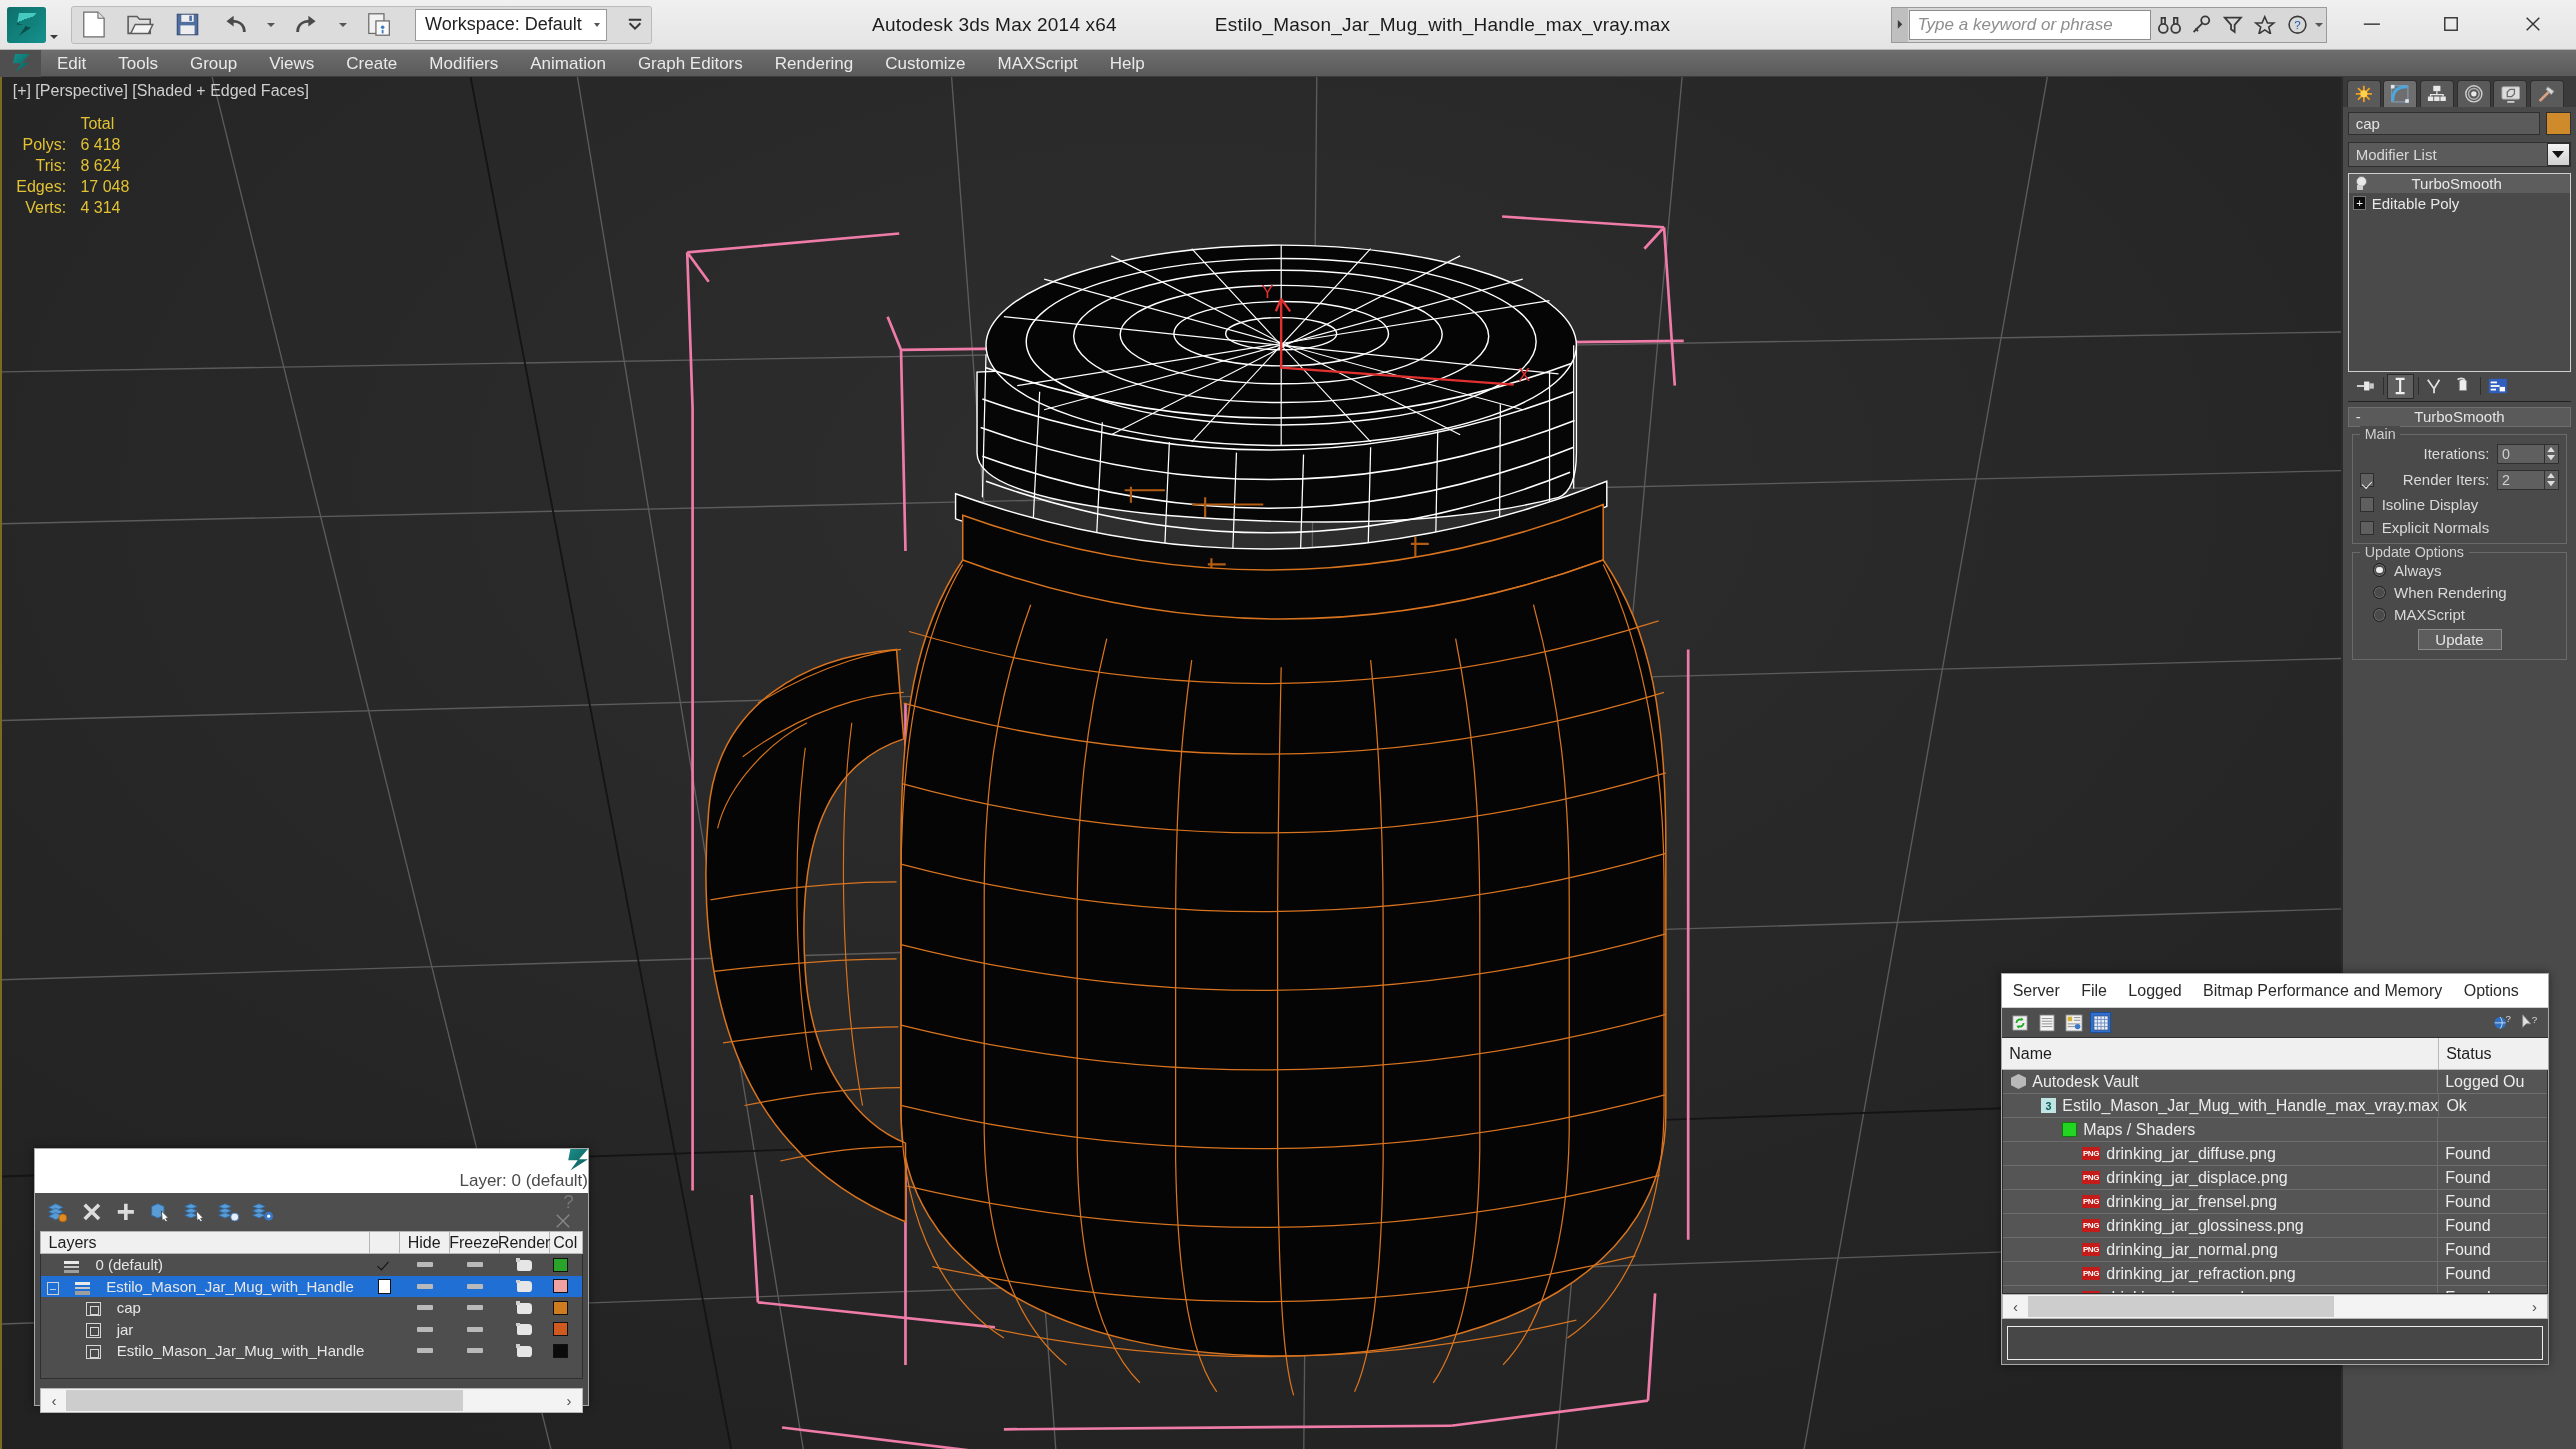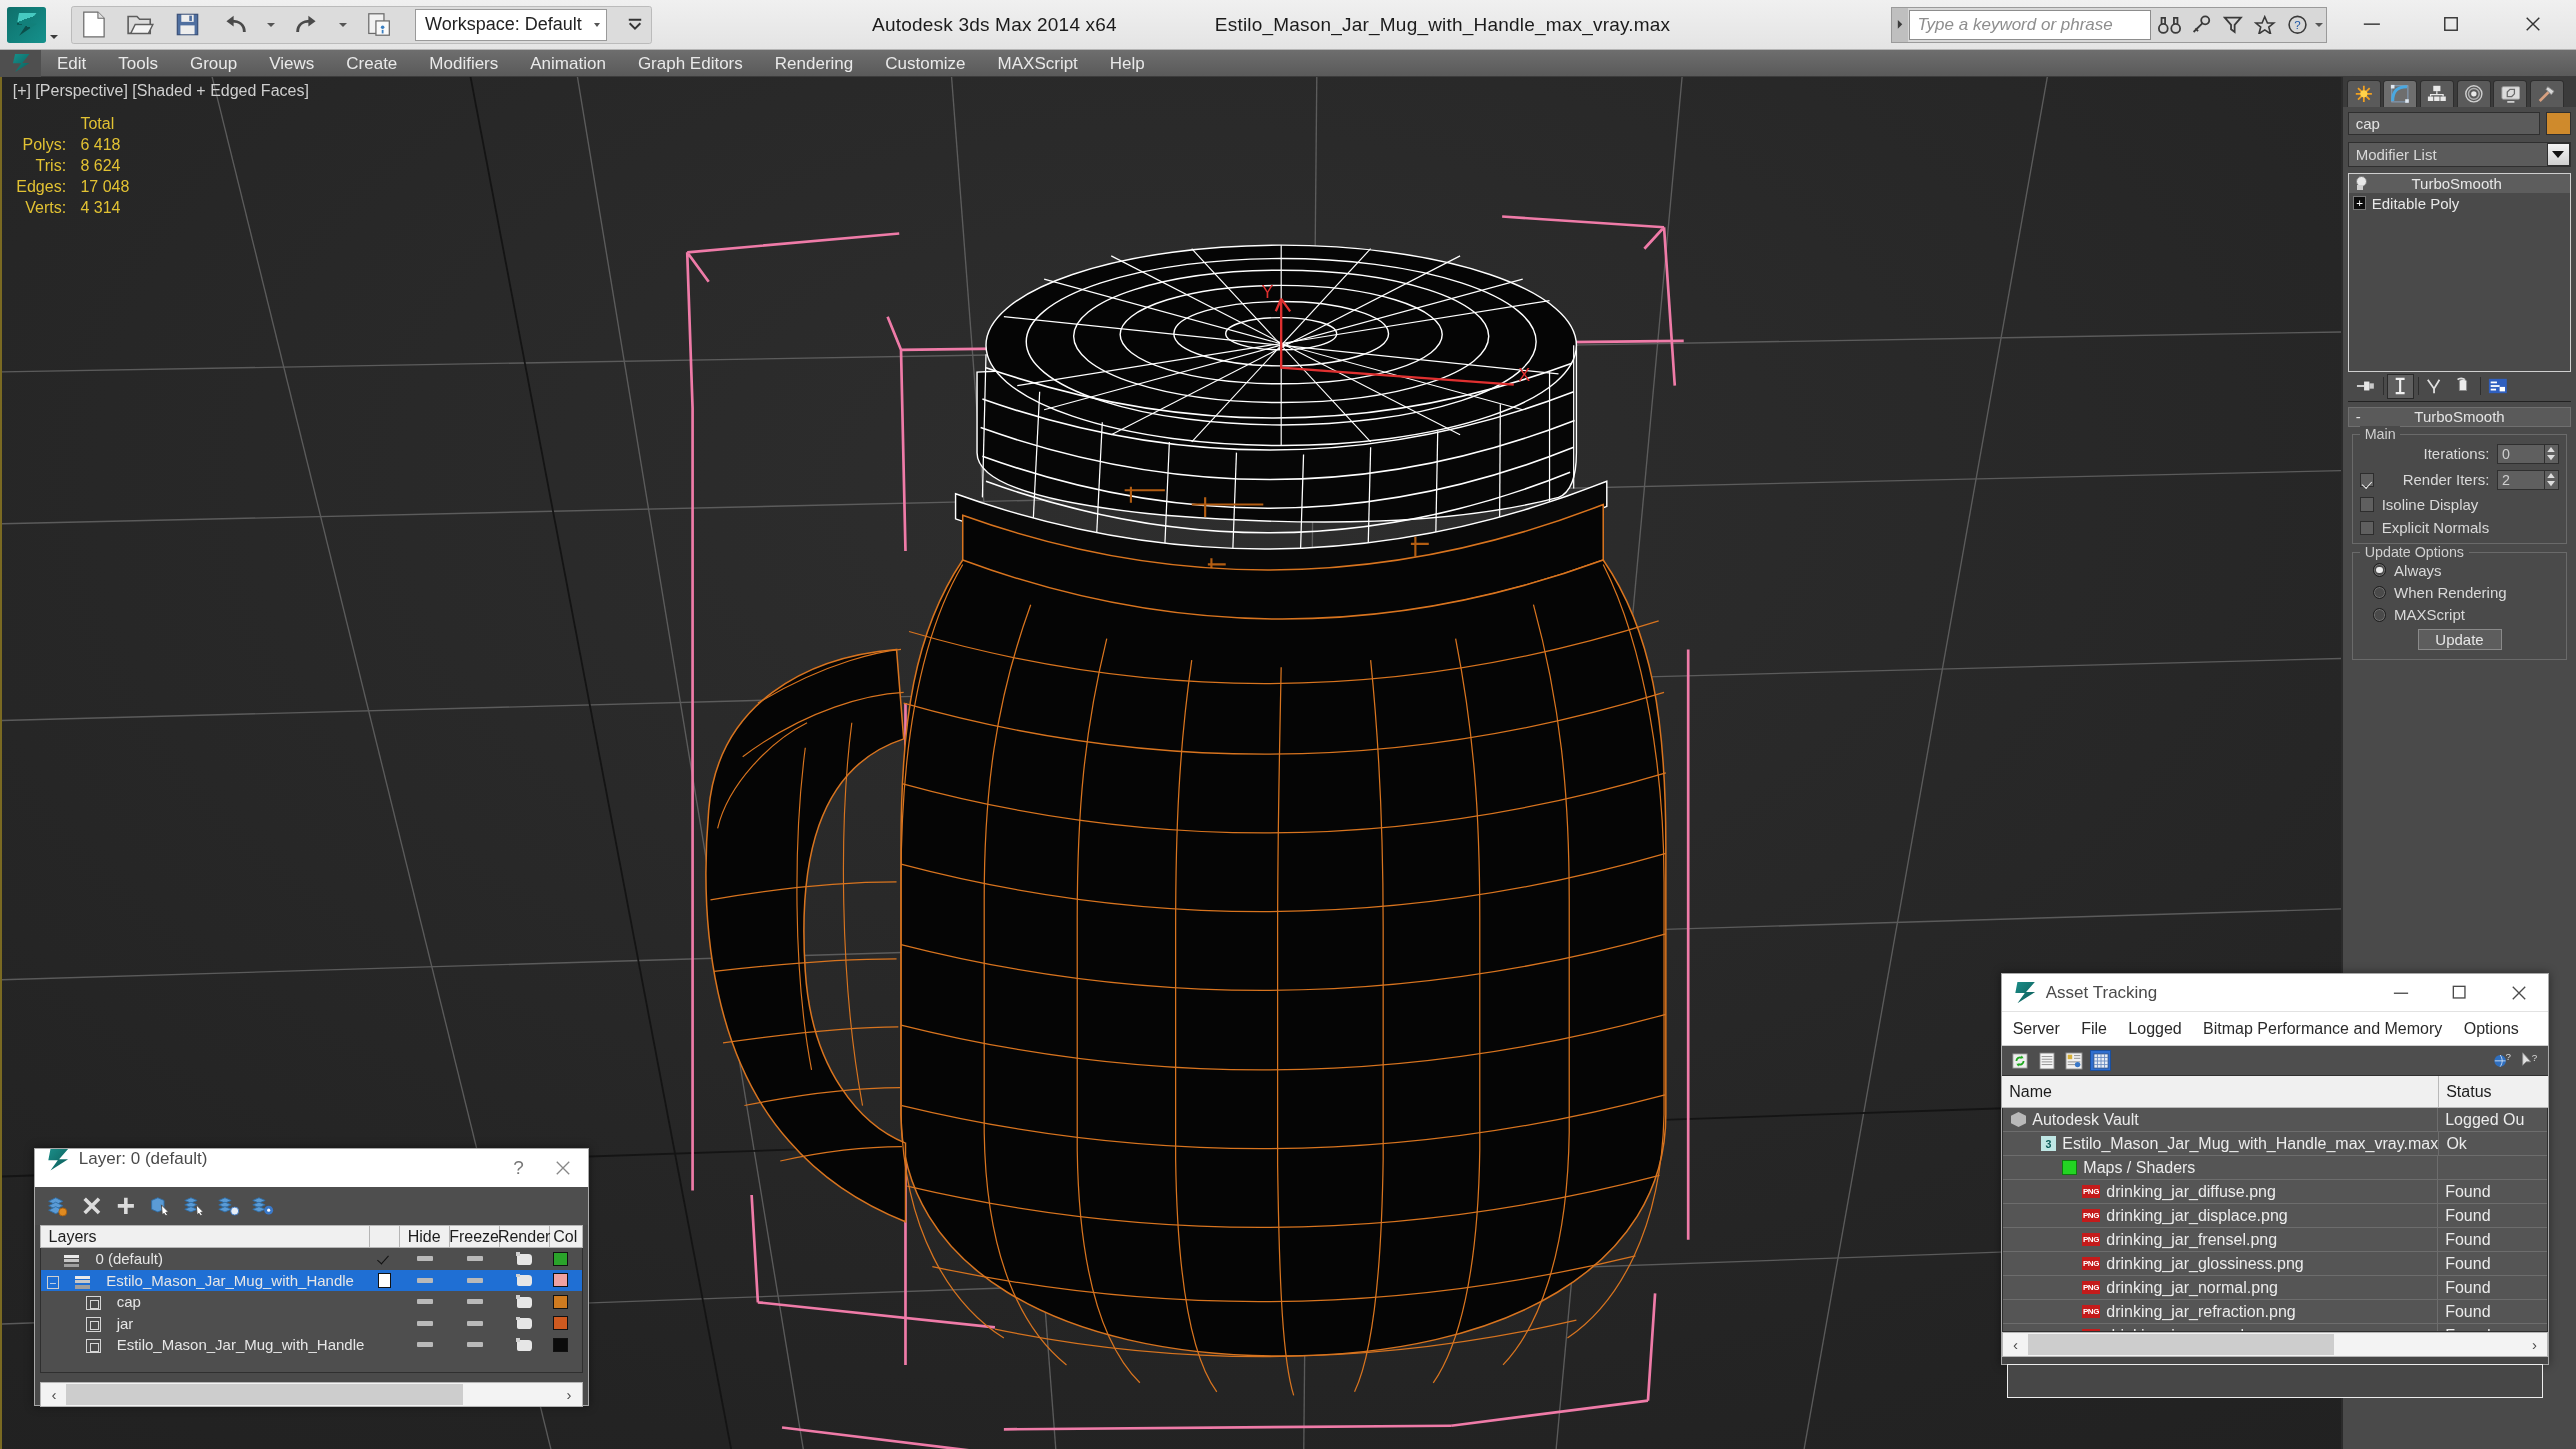--- a/index.html
+++ b/index.html
@@ -148,21 +148,21 @@
      display:flex;align-items:center;justify-content:center;flex:none;letter-spacing:-0.4px;}
   .hscroll{height:25px;background:#f3f3f3;display:flex;align-items:center;border:0.9px solid #b5b5b5;}
   .hs-arr{width:25px;height:23px;display:flex;align-items:center;justify-content:center;font-size:15px;color:#4a4a4a;}
   .hs-track{flex:1;height:21.5px;background:#f3f3f3;position:relative;}
   .hs-thumb{position:absolute;left:0;top:0;height:21.5px;background:#cdcdcd;}
   .atw-status{height:34px;margin:7.2px 5.4px 0 5.4px;background:#474747;border:1.8px solid #eee;}
 
   
   .ldlg{position:absolute;left:34px;top:1148px;width:555px;height:258px;background:#4a4a4a;
         border:0.9px solid #a9a9a9;box-shadow:0 0 9px rgba(0,0,0,.45);}
-  .ldlg-title{height:38px;background:#fff;display:flex;align-items:flex-start;}
+  .ldlg-title{height:44px;background:#fff;display:flex;align-items:flex-end;flex-direction:column;}
   .ldlg-name{font-size:17px;color:#4a4a4a;margin-left:10.7px;flex:1;}
   .ldlg-q{width:39px;height:38px;display:flex;align-items:center;justify-content:center;font-size:19px;color:#777;}
   .ldlg-x{width:50px;height:38px;display:flex;align-items:center;justify-content:center;}
   .ldlg-tools{height:38px;background:#4e4e4e;display:flex;align-items:center;gap:7.2px;padding-left:9px;}
   .lt{width:27px;height:27px;display:flex;align-items:center;justify-content:center;}
   .lhdr{height:23px;background:#f0f0f0;display:flex;margin:0 5.4px;border:0.9px solid #b5b5b5;}
   .lhdr .h-layers{flex:1;font-size:16px;color:#1c1c1c;display:flex;align-items:center;padding-left:7.2px;border-right:0.9px solid #b5b5b5;}
   .lhdr .h-c{width:30px;border-right:0.9px solid #b5b5b5;}
   .lhdr .h-t{width:50px;font-size:16px;color:#1c1c1c;display:flex;align-items:center;justify-content:center;border-right:0.9px solid #b5b5b5;}
   .lhdr .h-col{width:32px;font-size:16px;color:#1c1c1c;display:flex;align-items:center;padding-left:3.6px;}
@@ -710,39 +710,20 @@
           <span class="radio"></span>
           <span>MAXScript</span>
         </div>
         <div class="btnupd">Update</div>
       </div>
     </div>
   </div>
 </div>
 
 <div class="atw">
-  <div class="atw-title">
-    <span class="atw-ico"></span>
-    <span class="atw-name">Asset Tracking</span>
-    <span class="atw-wb">
-      <svg width="18" height="10.7" viewBox="0 0 20 12">
-          <path d="M2 7h16" stroke="#4a4a4a" stroke-width="1.5"></path>
-        </svg>
-    </span>
-    <span class="atw-wb">
-      <svg width="14.3" height="14.3" viewBox="0 0 16 16">
-          <rect x="1.5" y="1.5" width="13" height="13" fill="none" stroke="#4a4a4a" stroke-width="1.5"></rect>
-        </svg>
-    </span>
-    <span class="atw-wb">
-      <svg width="16" height="16" viewBox="0 0 18 18">
-          <path d="M2 2l14 14M16 2L2 16" stroke="#4a4a4a" stroke-width="1.5"></path>
-        </svg>
-    </span>
-  </div>
   <div class="atw-menu">
     <span>Server</span>
     <span>File</span>
     <span>Logged</span>
     <span>Bitmap Performance and Memory</span>
     <span>Options</span>
   </div>
   <div class="atw-tools">
     <span class="tbi">
       <svg width="18" height="18" viewBox="0 0 20 20">

